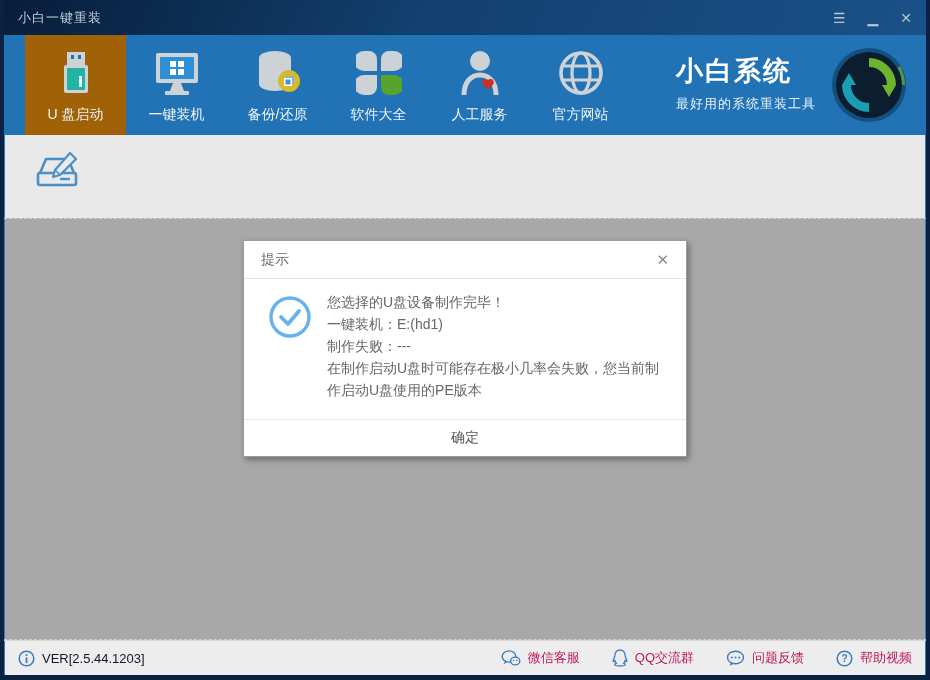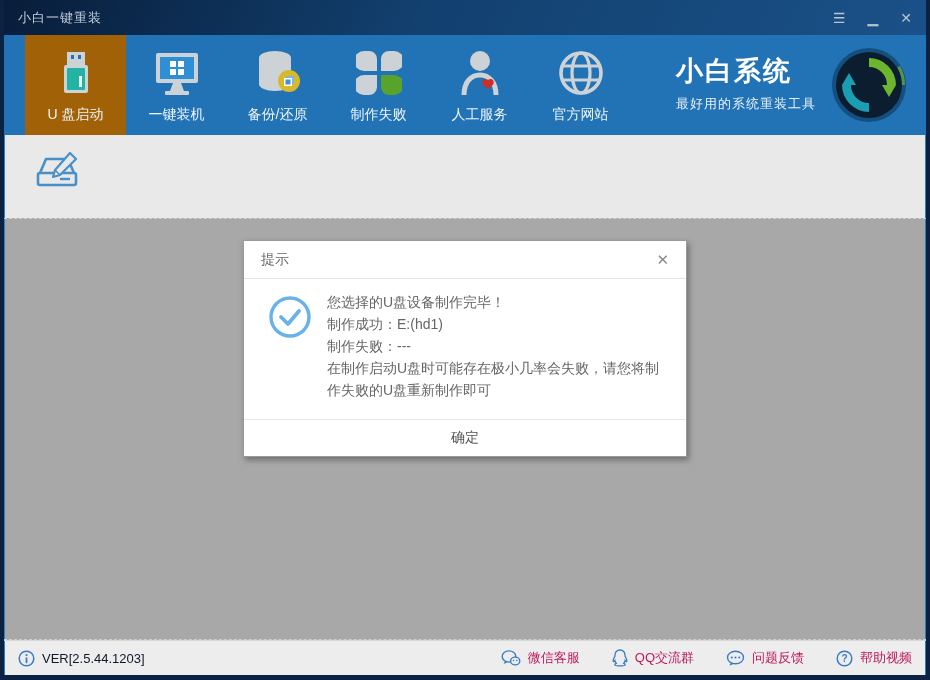--- a/index.html
+++ b/index.html
@@ -138,21 +138,21 @@
 
     <div class="nav-item">
       <span class="nav-icon">
         <svg width="46" height="48" viewBox="0 0 46 48">
           <path d="M21 22 H8 A8 8 0 0 1 8 2 h5 a8 8 0 0 1 8 8 z" fill="#cdd2d7"></path>
           <path d="M25 22 v-12 a8 8 0 0 1 8 -8 h5 a8 8 0 0 1 0 20 z" fill="#cdd2d7"></path>
           <path d="M21 26 v12 a8 8 0 0 1 -8 8 H8 a8 8 0 0 1 0 -20 z" fill="#cdd2d7"></path>
           <path d="M25 26 h13 a8 8 0 0 1 0 20 h-5 a8 8 0 0 1 -8 -8 z" fill="#57a32c"></path>
         </svg>
       </span>
-      <span class="nav-label">制作失败</span>
+      <span class="nav-label">软件大全</span>
     </div>
 
     <div class="nav-item">
       <span class="nav-icon">
         <svg width="44" height="48" viewBox="0 0 44 48">
           <circle cx="22" cy="12" r="10" fill="#cdd2d7"></circle>
           <path d="M6 46 c0 -13 7 -20 16 -20 s16 7 16 20" fill="none" stroke="#cdd2d7" stroke-width="5"></path>
           <path d="M30 31 c-2.6 -2.6 -6.8 0 -5.6 3.4 c0.9 2.4 5.6 5.6 5.6 5.6 s4.7 -3.2 5.6 -5.6 c1.2 -3.4 -3 -6 -5.6 -3.4 z" fill="#c9302c"></path>
         </svg>
       </span>
@@ -209,23 +209,23 @@
       </div>
       <div class="dlg-body">
         <span class="dlg-check">
           <svg width="44" height="44" viewBox="0 0 44 44">
             <circle cx="22" cy="22" r="19" fill="none" stroke="#67b2ea" stroke-width="3.4"></circle>
             <polyline points="13,22 20,29 31,16" fill="none" stroke="#67b2ea" stroke-width="3.8" stroke-linecap="round" stroke-linejoin="round"></polyline>
           </svg>
         </span>
         <div class="dlg-lines">
           <div>您选择的U盘设备制作完毕！</div>
-          <div>制作成功：E:(hd1)</div>
+          <div>一键装机：E:(hd1)</div>
           <div>制作失败：---</div>
-          <div>在制作启动U盘时可能存在极小几率会失败，请您将制作失败的U盘重新制作即可</div>
+          <div>在制作启动U盘时可能存在极小几率会失败，您当前制作启动U盘使用的PE版本</div>
         </div>
       </div>
       <div class="dlg-footer">
         <button class="dlg-ok">确定</button>
       </div>
     </div>
   </div>
 
 
   <div class="footer bordered">

